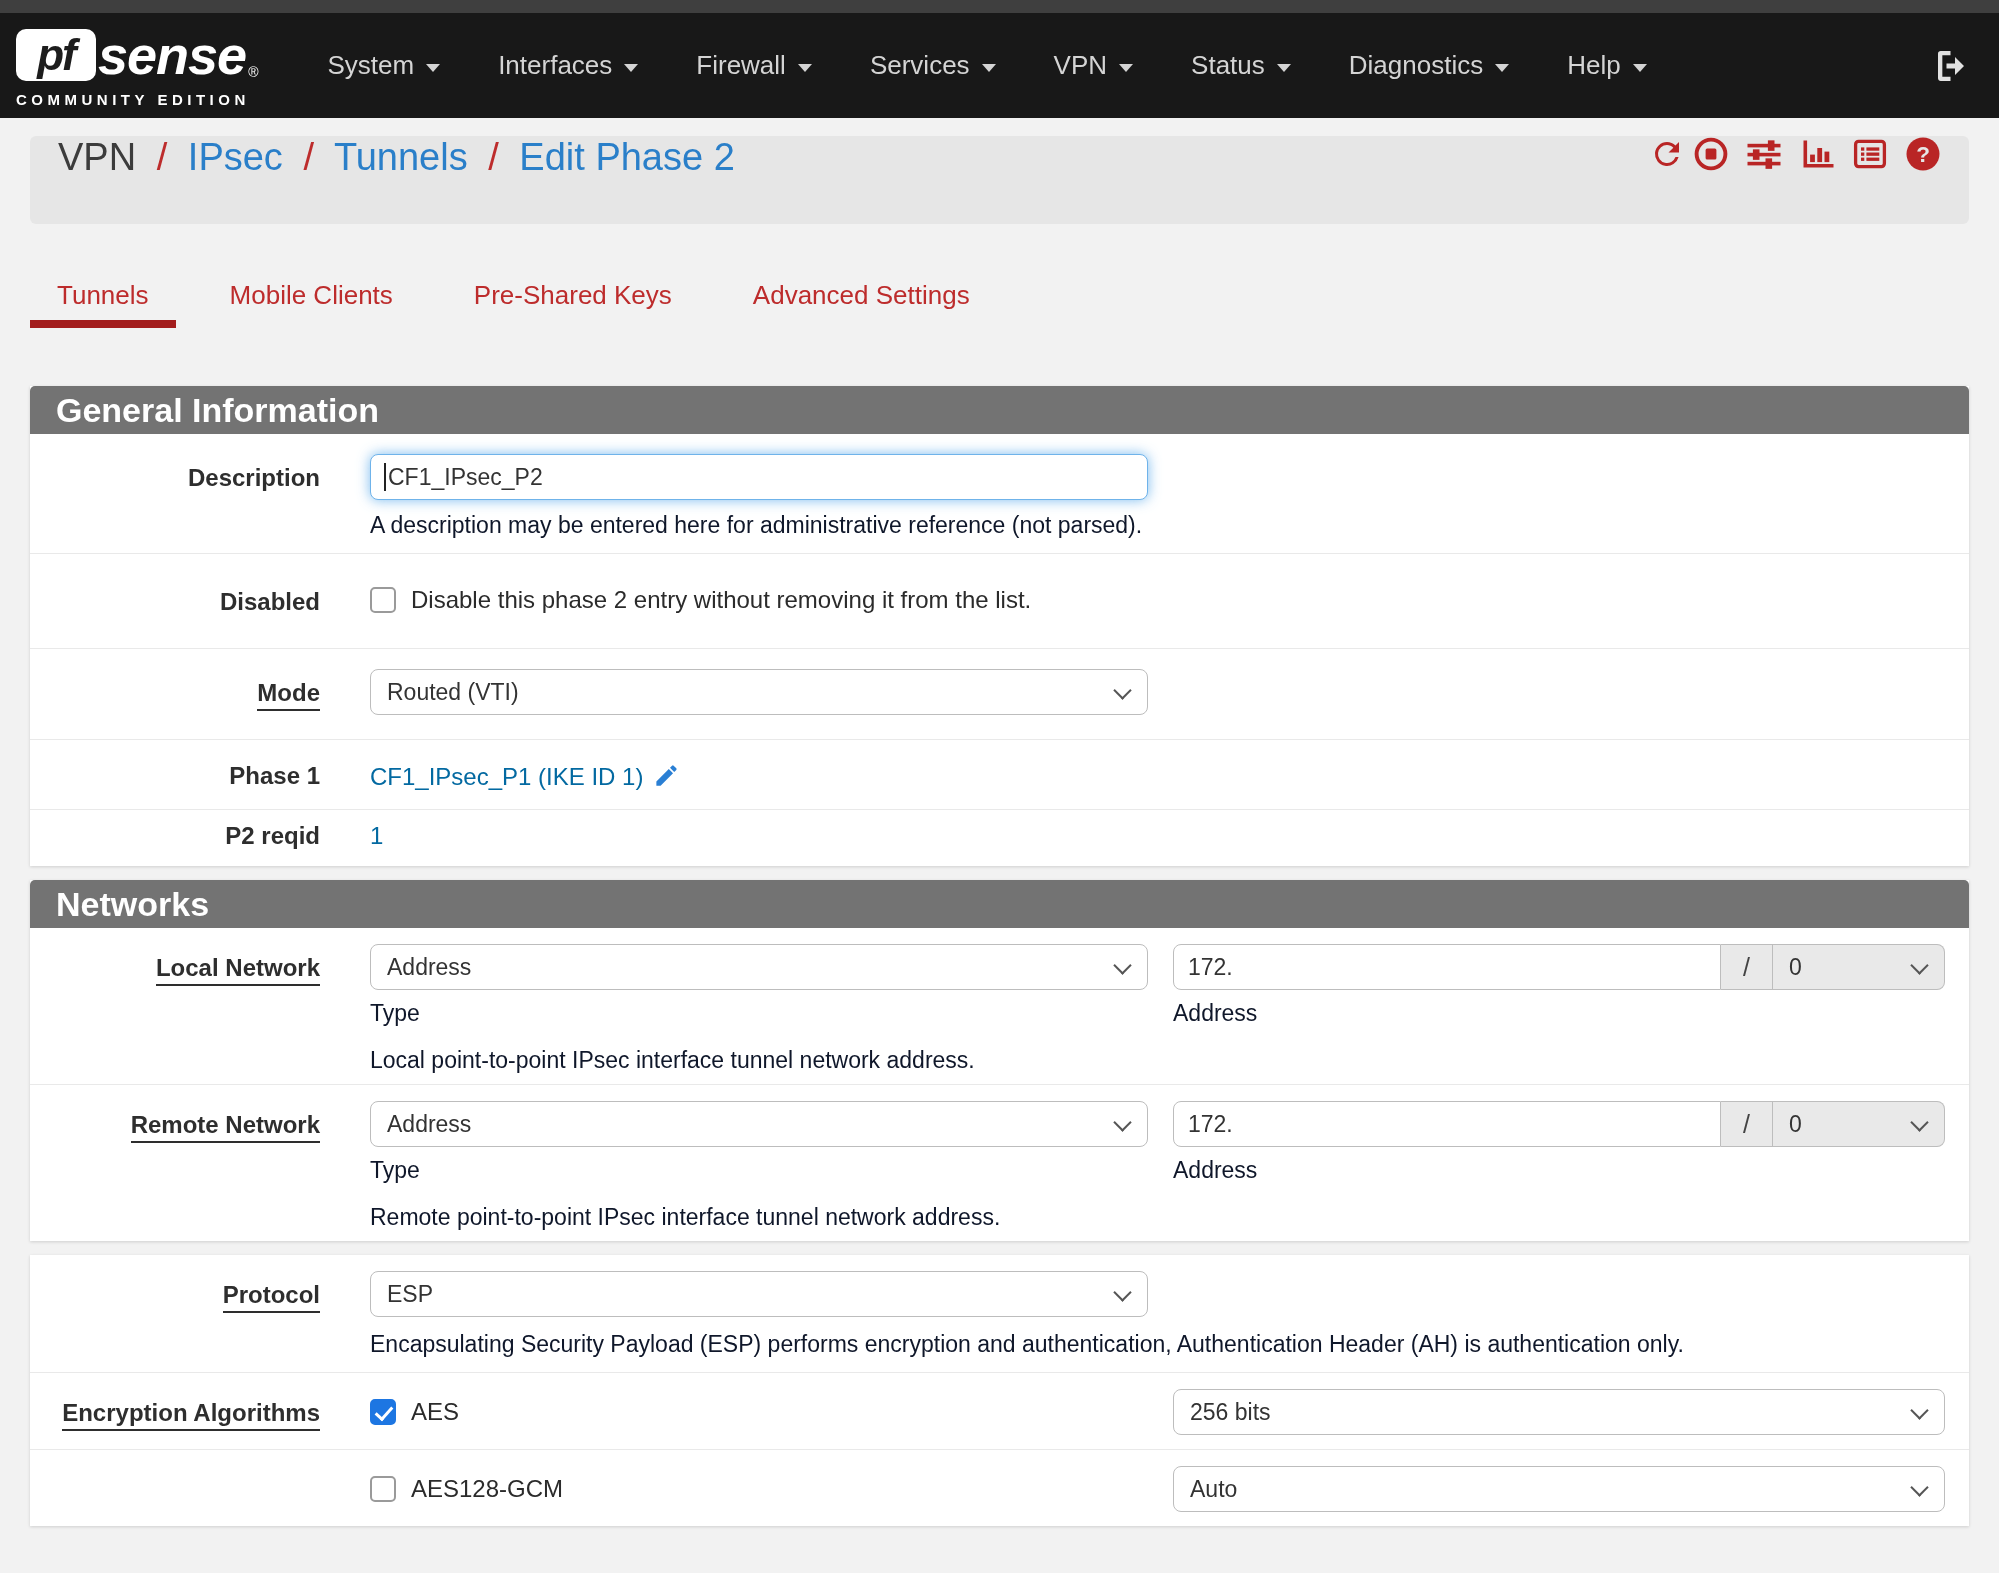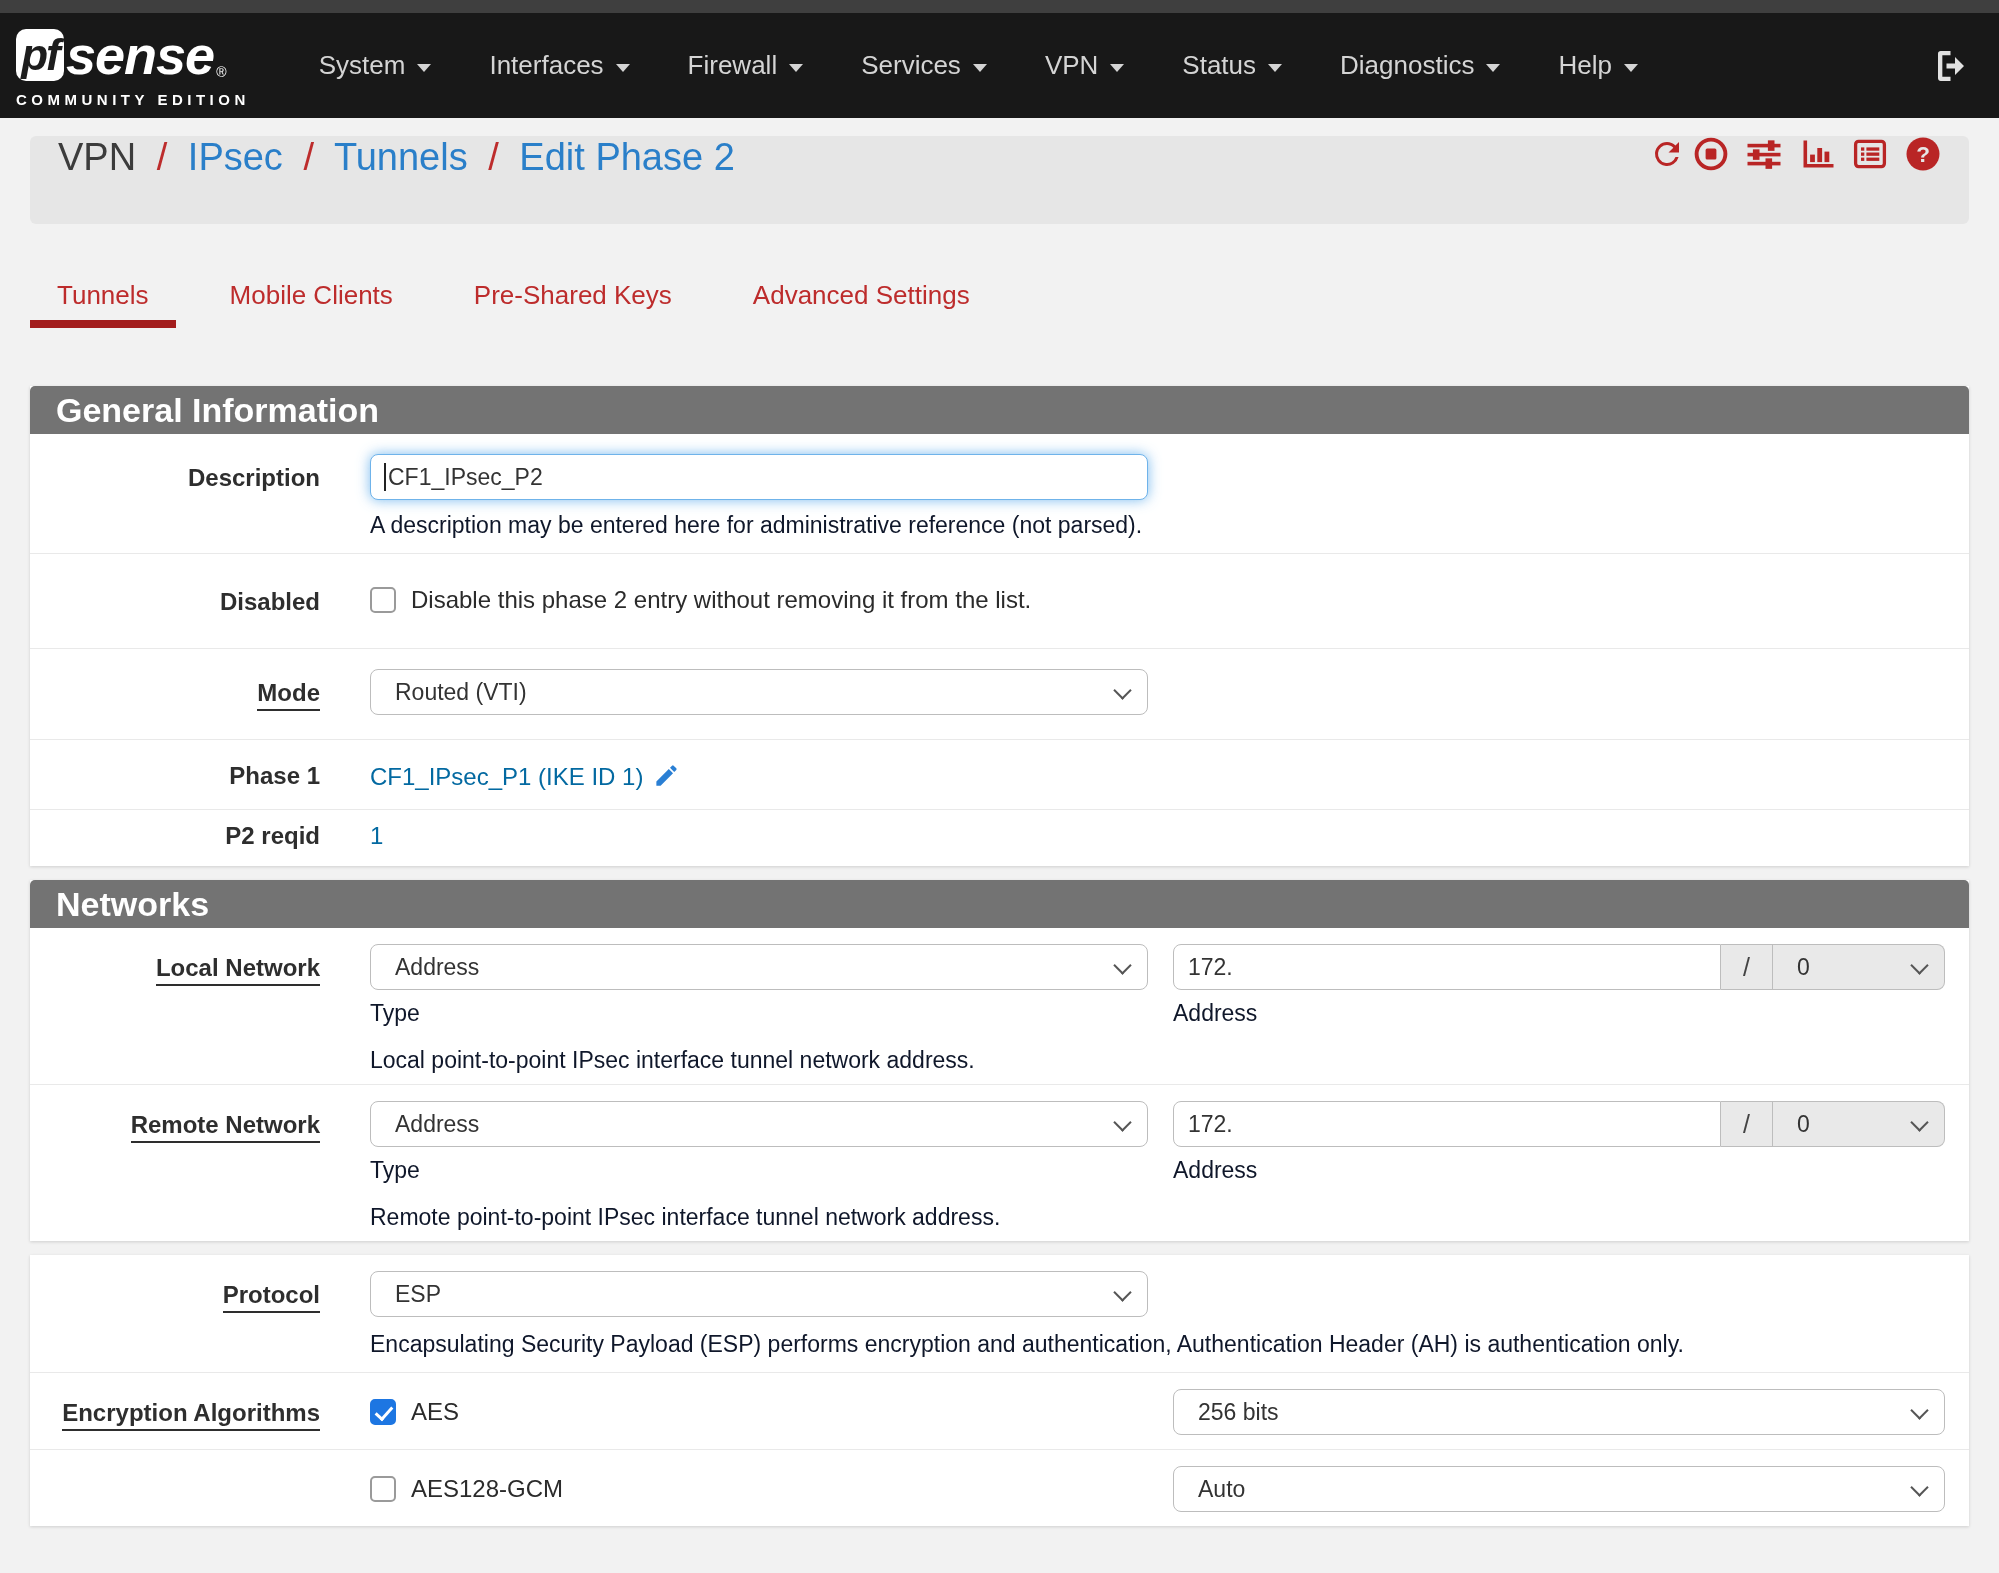--- a/index.html
+++ b/index.html
@@ -4,21 +4,21 @@
 <style>
   * { margin:0; padding:0; box-sizing:border-box; }
   html,body { width:1999px; height:1573px; overflow:hidden; background:#f2f2f2;
               font-family:"Liberation Sans", sans-serif; color:#333; }
 
   
   .topstrip { height:13px; background:#3f3f3f; }
   .navbar { height:105px; background:#181818; display:flex; align-items:center; padding:0 26px 0 16px; }
   .logo { display:flex; flex-direction:column; margin-right:40px; }
   .logo-row { display:flex; align-items:center; }
-  .logo-box { width:48px; height:52px; background:#fff; border-radius:10px; display:flex;
+  .logo-box { width:80px; height:52px; background:#fff; border-radius:10px; display:flex;
               align-items:center; justify-content:center; }
   .logo-pf { font-size:44px; font-weight:bold; font-style:italic; color:#1d1d1d; letter-spacing:-2px; }
   .logo-sense { font-size:54px; font-weight:bold; font-style:italic; color:#fff; letter-spacing:-1px; margin-left:2px; }
   .logo-reg { font-size:14px; color:#fff; align-self:flex-end; margin:0 0 6px 2px; }
   .logo-sub { font-size:15px; font-weight:bold; color:#fff; letter-spacing:4.5px; margin-top:5px; }
   .nav-menu { display:flex; align-items:center; flex:1; }
   .nav-item { color:#d4d4d4; font-size:26px; padding:0 29px; display:flex; align-items:center; cursor:pointer; }
   .caret { width:0; height:0; border-left:7px solid transparent; border-right:7px solid transparent;
            border-top:8px solid #d4d4d4; margin-left:12px; margin-top:4px; }
   .logout { color:#e2e2e2; width:40px; height:40px; cursor:pointer; }
@@ -60,21 +60,21 @@
   .tinput { height:46px; border:1px solid #bdbdbd; border-radius:8px; font-family:"Liberation Sans",sans-serif;
             font-size:23px; color:#333; padding:0 14px; background:#fff; width:100%; }
   .tinput.focused { border-color:#6fb3ea; box-shadow:0 0 13px rgba(90,170,235,.8); outline:none;
             padding-left:17px;
             background-image:linear-gradient(#222,#222); background-size:2px 28px;
             background-position:13px 8px; background-repeat:no-repeat; }
   .sel { position:relative; }
   .sel select { width:100%; height:46px; appearance:none; -webkit-appearance:none;
                 border:1px solid #bdbdbd; border-radius:8px; background:#fff;
                 font-family:"Liberation Sans",sans-serif; font-size:23px; color:#333;
-                padding:0 44px 0 24px; }
+                padding:0 44px 0 16px; }
   .sel::after { content:""; position:absolute; right:19px; top:15px; width:11px; height:11px;
                 border-right:2px solid #555; border-bottom:2px solid #555; transform:rotate(45deg);
                 pointer-events:none; }
   .w778 { width:778px; }
   .split { display:flex; justify-content:space-between; }
   .rgroup { width:772px; }
   .ig { display:flex; }
   .ig .tinput { flex:1; border-radius:8px 0 0 8px; }
   .ig .addon { width:52px; border:1px solid #bdbdbd; border-left:0; background:#e9e9e9;
                display:flex; align-items:center; justify-content:center; font-size:25px; color:#444; }

